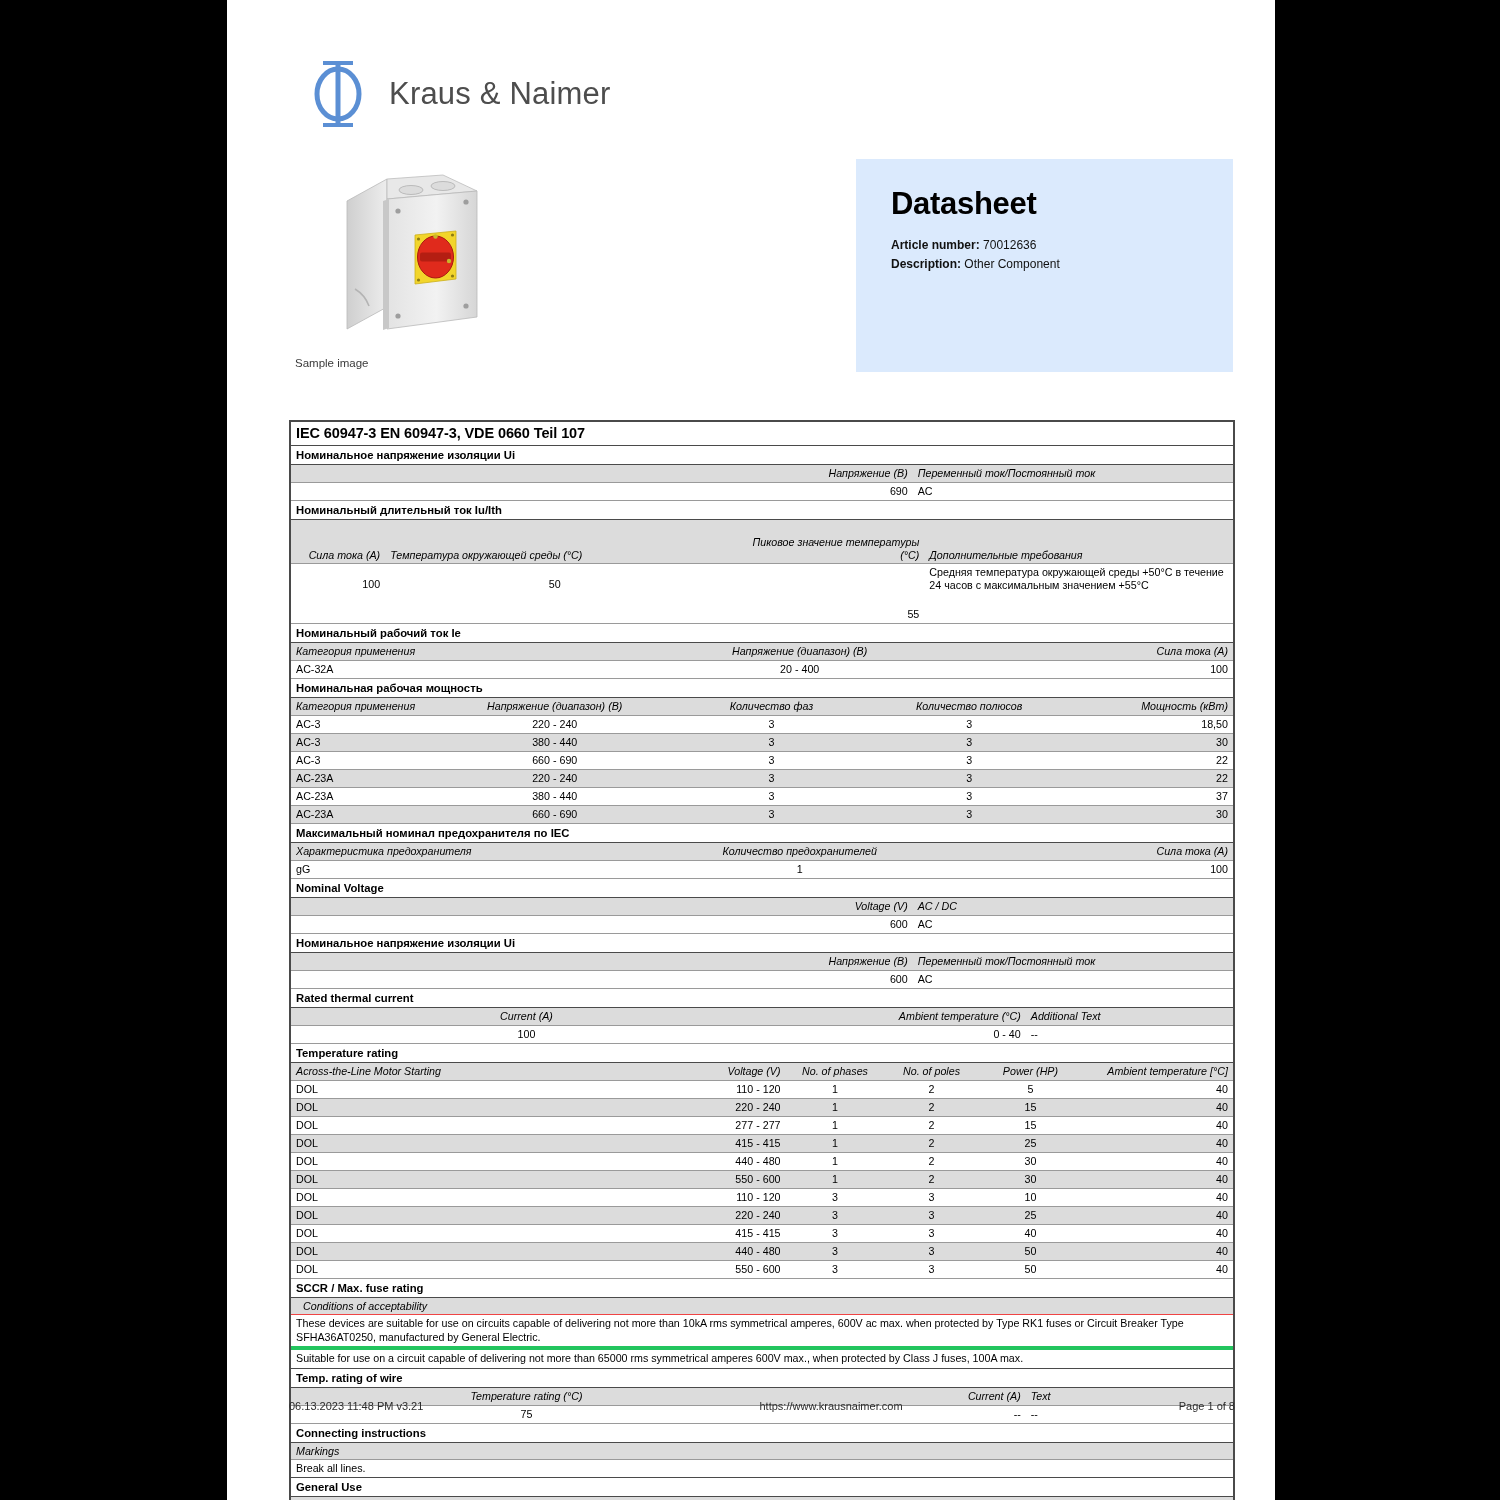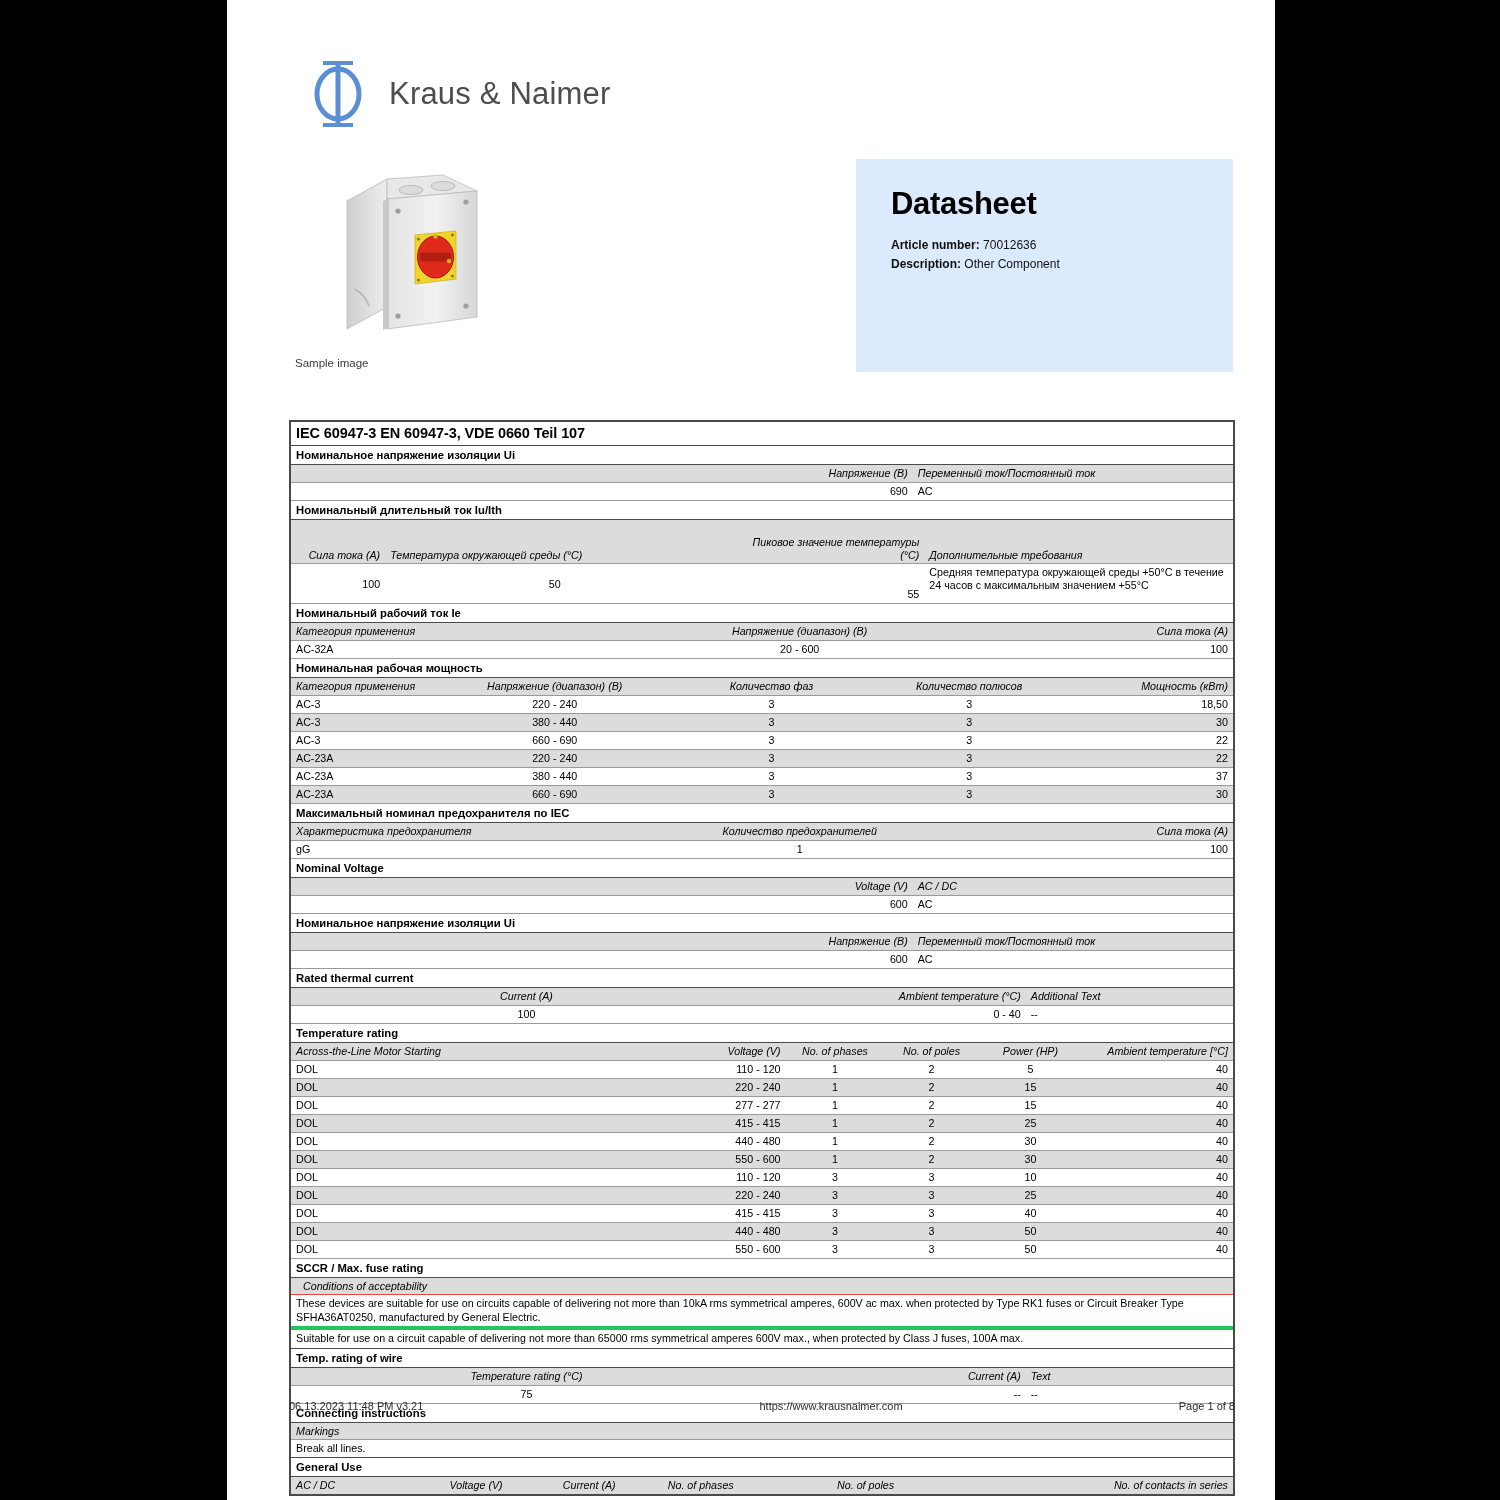--- a/index.html
+++ b/index.html
@@ -284,33 +284,33 @@
         <div style="white-space:nowrap;">Пиковое значение температуры</div>
         <div>(°C)</div>
       </div>
       <div class="cell l subhdr-stack" style="flex:1;height:44px;">
         <div>Дополнительные требования</div>
       </div>
     </div>
     <div class="row datarow">
       <div class="cell r" style="width:10%;padding-top:14px;">100</div>
       <div class="cell c" style="width:36%;padding-top:14px;">50</div>
-      <div class="cell r" style="width:200px;padding-top:24px;">55</div>
+      <div class="cell r" style="width:200px;padding-top:24px;margin-top:20px;">55</div>
       <div class="cell l wrap" style="flex:1;">Средняя температура окружающей среды +50°C в течение 24 часов с максимальным значением +55°C</div>
     </div>
 
     <div class="sec-head">Номинальный рабочий ток Ie</div>
     <div class="row colhdr">
       <div class="cell l" style="width:33%">Категория применения</div>
       <div class="cell c" style="width:42%">Напряжение (диапазон) (B)</div>
       <div class="cell r" style="width:25%">Сила тока (A)</div>
     </div>
     <div class="row datarow">
       <div class="cell l" style="width:33%">AC-32A</div>
-      <div class="cell c" style="width:42%">20 - 600</div>
+      <div class="cell c" style="width:42%">20 - 400</div>
       <div class="cell r" style="width:25%">100</div>
     </div>
 
     <div class="sec-head">Номинальная рабочая мощность</div>
     <div class="row colhdr">
       <div class="cell l" style="width:15%">Категория применения</div>
       <div class="cell c" style="width:26%">Напряжение (диапазон) (B)</div>
       <div class="cell c" style="width:20%">Количество фаз</div>
       <div class="cell c" style="width:22%">Количество полюсов</div>
       <div class="cell r" style="width:17%">Мощность (кВт)</div>

